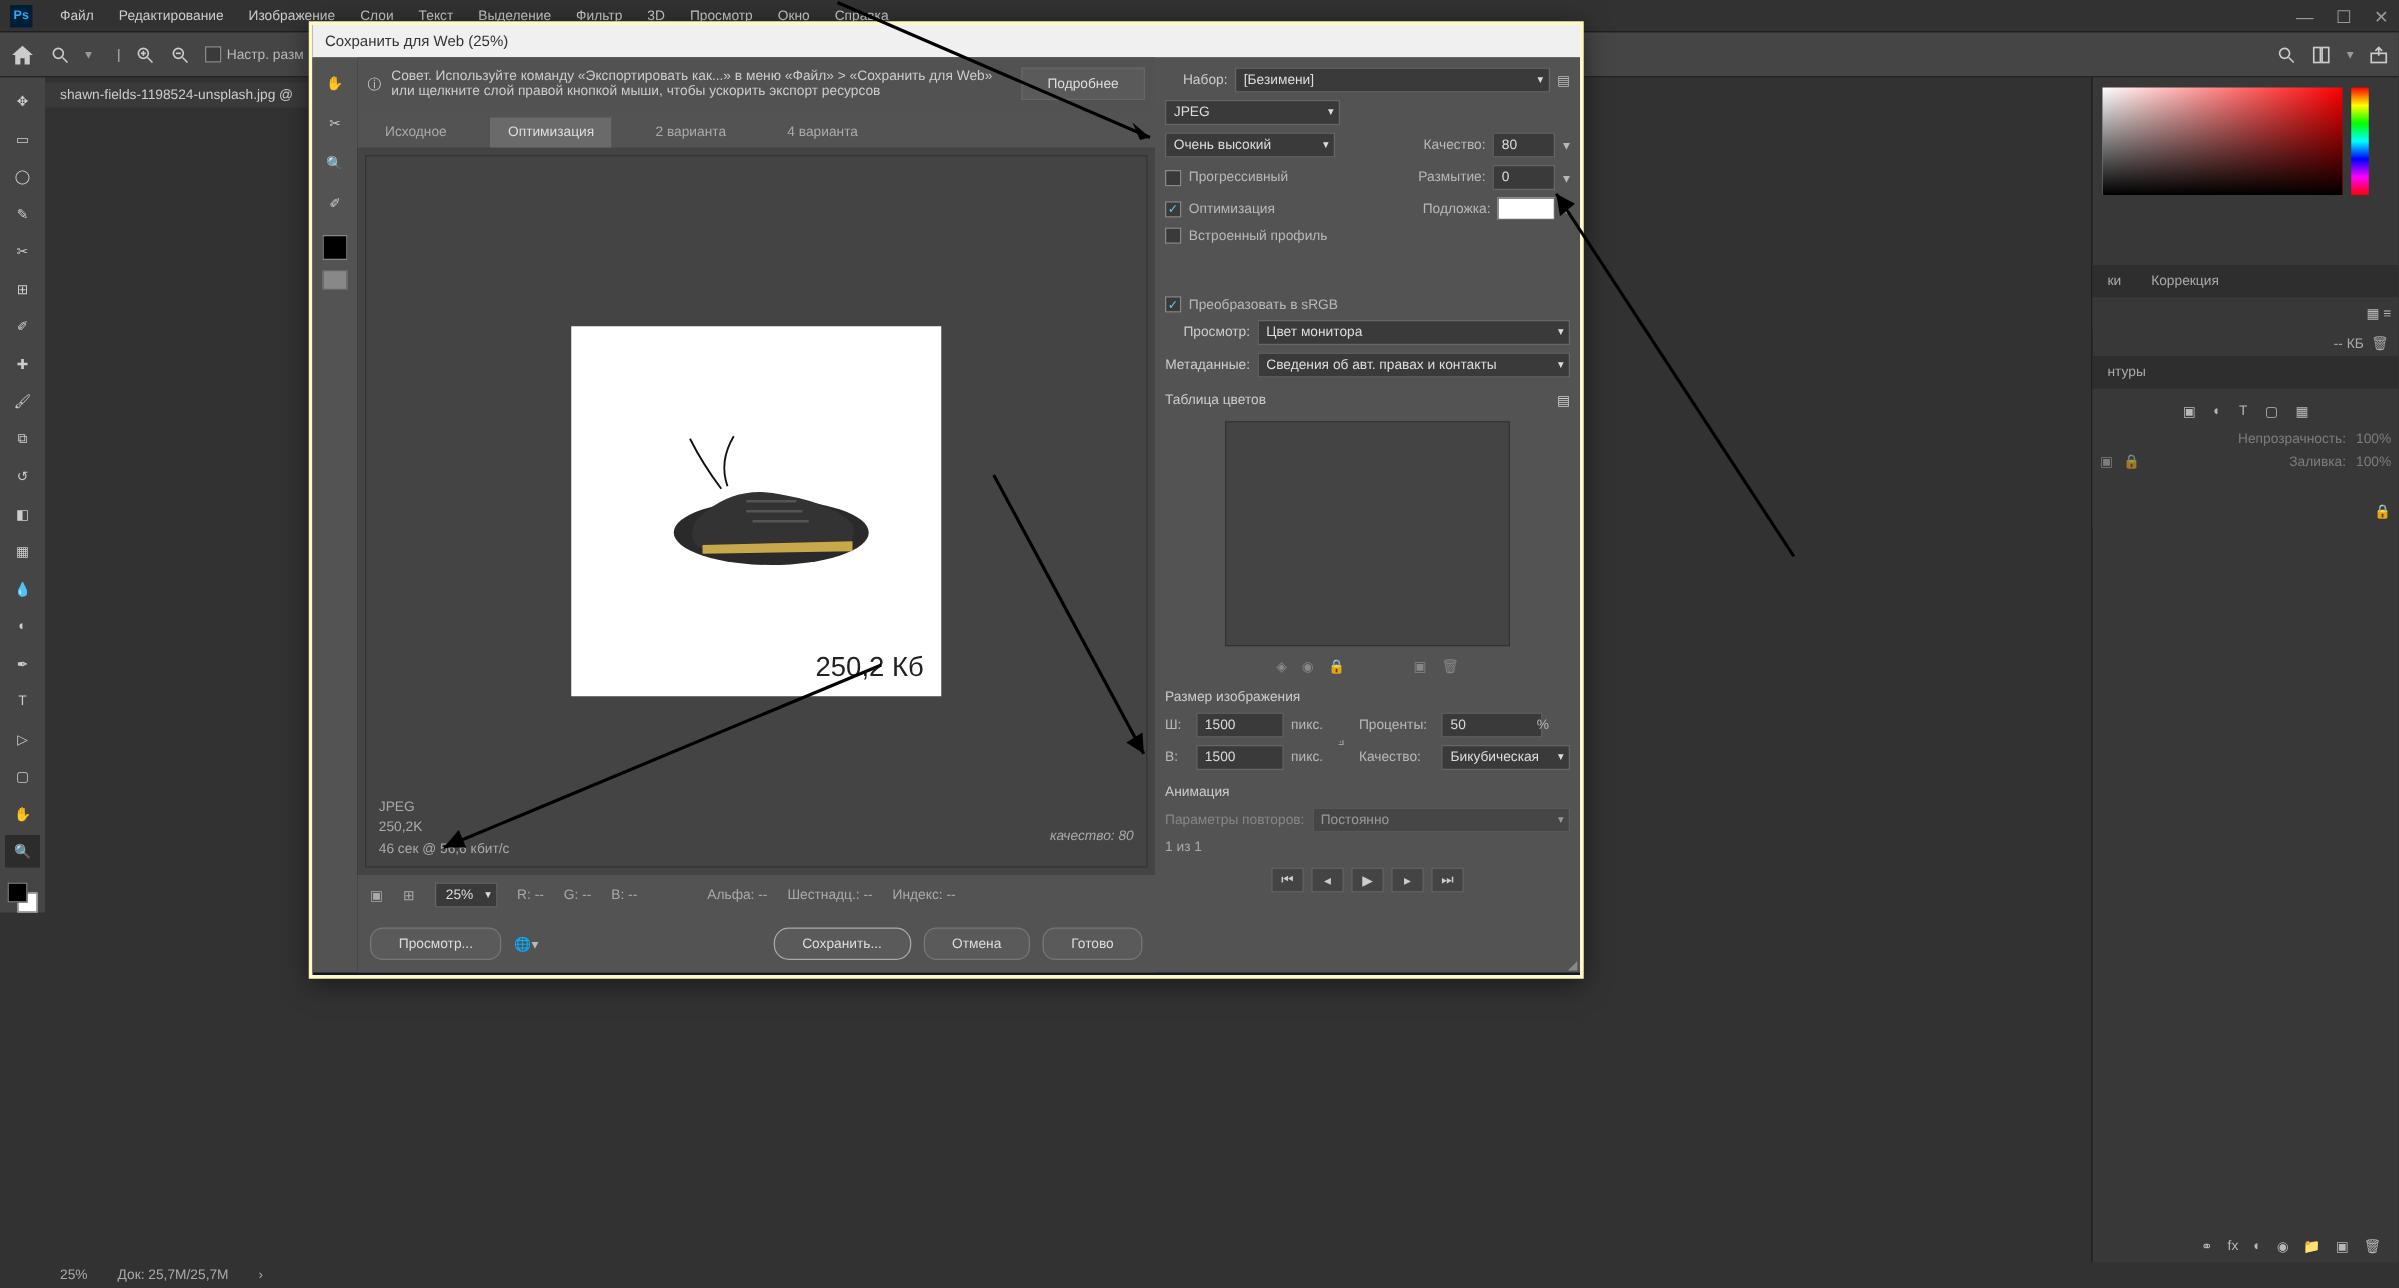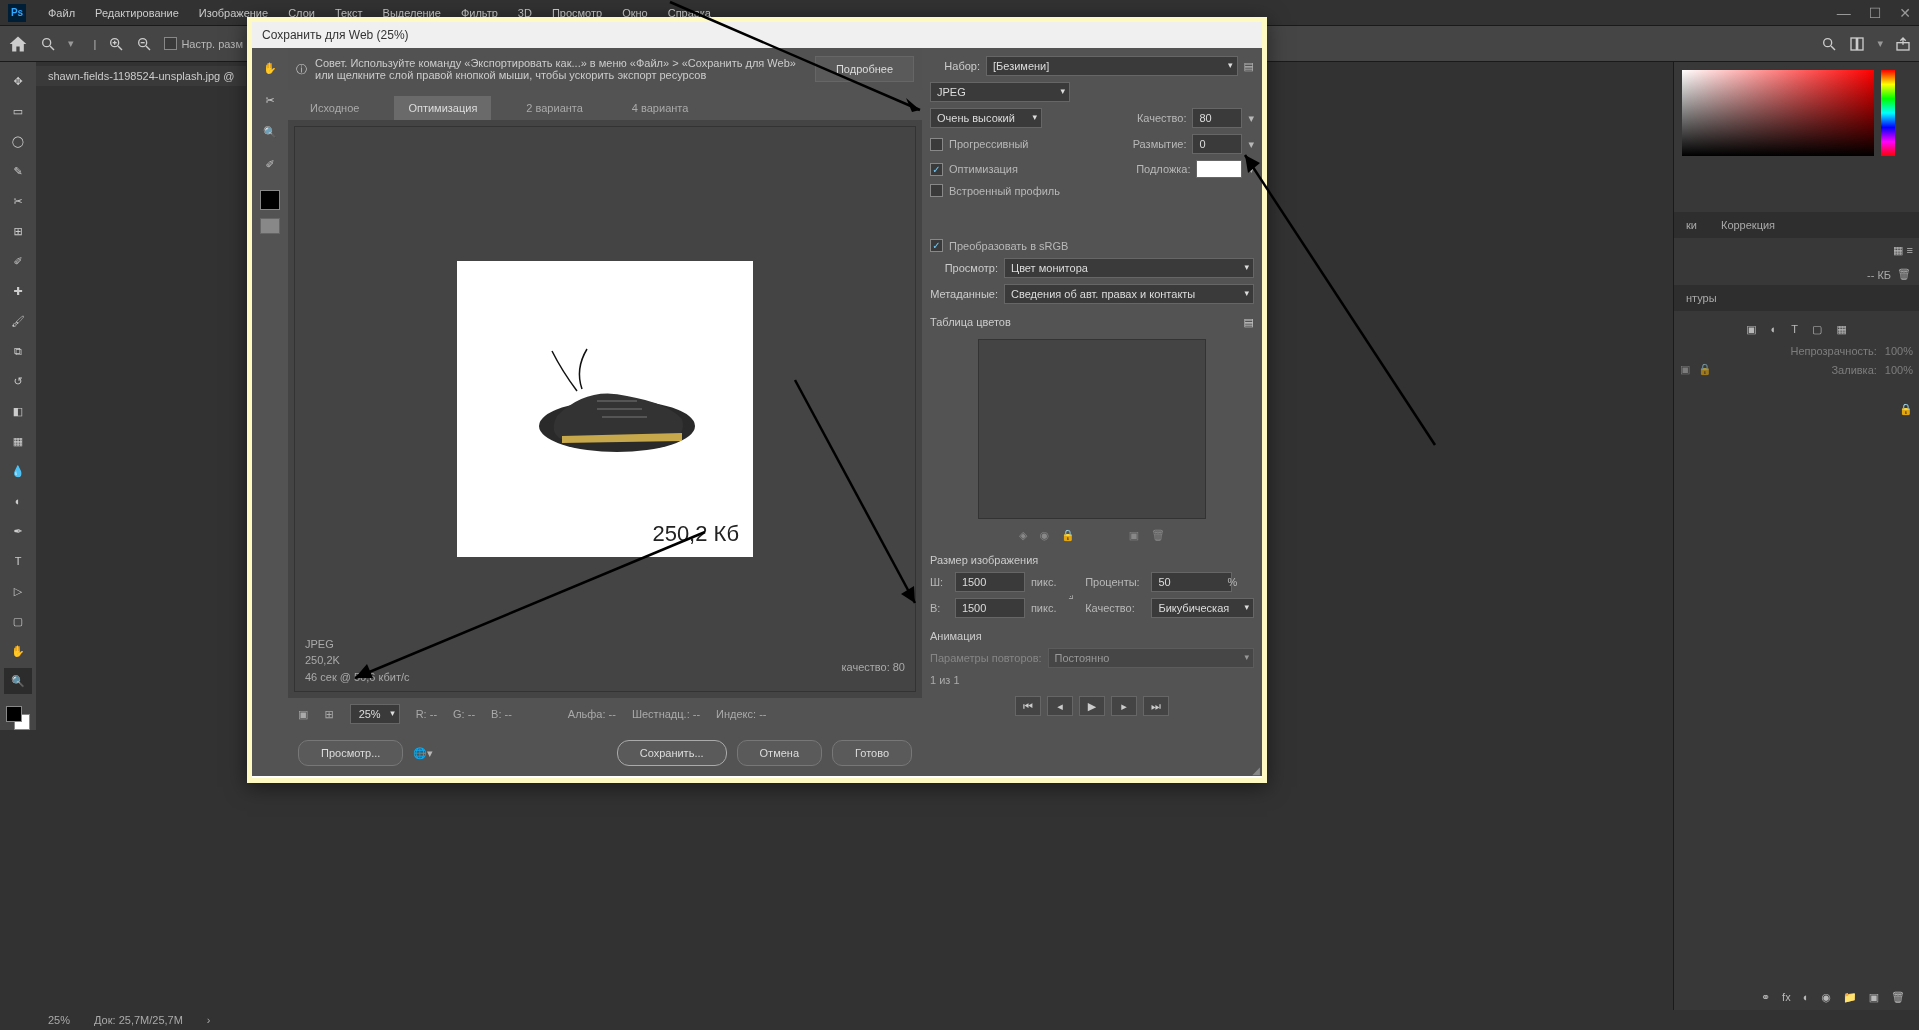--- a/index.html
+++ b/index.html
@@ -24,21 +24,21 @@
 
 
 .toolbar { position: absolute; left: 0; top: 62px; width: 36px; background: #454545; display: flex; flex-direction: column; align-items: center; padding-top: 6px; gap: 4px; }
 .tool-btn { width: 28px; height: 26px; display: flex; align-items: center; justify-content: center; cursor: pointer; color: #ccc; }
 .tool-btn.active { background: #2c2c2c; }
 .tool-swatches { margin-top: 8px; width: 24px; height: 24px; position: relative; }
 .swatch-fg { width: 16px; height: 16px; background: #000; border: 1px solid #888; position: absolute; top: 0; left: 0; z-index: 2; }
 .swatch-bg { width: 16px; height: 16px; background: #fff; border: 1px solid #888; position: absolute; bottom: 0; right: 0; }
 
 
-.dialog { position: absolute; left: 247px; top: 17px; width: 1020px; height: 766px; background: #ffffff; border: 5px solid #fef9c3; box-shadow: 0 4px 20px rgba(0,0,0,0.5); }
+.dialog { position: absolute; left: 247px; top: 17px; width: 1020px; height: 766px; background: #0f172a; border: 3px solid #fef9c3; box-shadow: 0 4px 20px rgba(0,0,0,0.5); }
 .dialog-title { background: #f0f0f0; color: #333; padding: 6px 10px; font-size: 12px; }
 .dialog-body { display: flex; height: calc(100% - 28px); }
 
 
 .dlg-tools { width: 36px; background: #535353; display: flex; flex-direction: column; align-items: center; padding-top: 8px; gap: 8px; }
 .dlg-tool { width: 24px; height: 24px; display: flex; align-items: center; justify-content: center; cursor: pointer; color: #ccc; }
 .dlg-swatch { width: 20px; height: 20px; background: #000; border: 1px solid #888; margin-top: 6px; }
 .dlg-swatch2 { width: 20px; height: 16px; background: #888; border: 1px solid #666; }
 
 
@@ -46,21 +46,21 @@
 .dlg-tip { background: #525252; padding: 8px; display: flex; align-items: center; gap: 8px; font-size: 11px; color: #ccc; }
 .tip-btn { margin-left: auto; background: #5a5a5a; padding: 6px 20px; color: #ddd; cursor: pointer; border: 1px solid #666; }
 .dlg-tabs { display: flex; padding: 6px 8px 0; gap: 21px; background: #535353; }
 .dlg-tab { padding: 6px 14px; color: #aaa; cursor: pointer; }
 .dlg-tab.active { background: #6a6a6a; color: #ddd; }
 .preview-area { flex: 1; background: #444; margin: 6px; border: 1px solid #333; position: relative; display: flex; align-items: center; justify-content: center; }
 .preview-img { width: 296px; height: 296px; background: #fff; position: relative; }
 .shoe { position: absolute; top: 80px; left: 50px; width: 200px; height: 120px; }
 .overlay-text { position: absolute; bottom: 10px; right: 14px; font-size: 22px; color: #222; font-weight: 400; }
 .preview-info { position: absolute; left: 10px; bottom: 6px; color: #aaa; line-height: 1.5; }
-.preview-quality { position: absolute; right: 10px; bottom: 18px; color: #aaa; }
+.preview-quality { position: absolute; right: 10px; bottom: 18px; color: #aaa; font-style: italic; }
 .dlg-bottom1 { display: flex; align-items: center; padding: 6px 10px; gap: 16px; background: #535353; color: #aaa; }
 .zoom-sel { background: #3a3a3a; padding: 3px 18px 3px 8px; border: 1px solid #666; color: #ddd; position: relative; }
 .zoom-sel::after { content: '▾'; position: absolute; right: 4px; font-size: 9px; }
 .dlg-bottom2 { display: flex; align-items: center; padding: 10px; gap: 10px; background: #535353; }
 .dlg-btn { padding: 6px 22px; background: #5a5a5a; border: 1px solid #777; color: #ddd; cursor: pointer; border-radius: 10px; }
 .dlg-btn.primary { border: 1px solid #aaa; border-radius: 12px; }
 .spacer { flex: 1; }
 
 
 .dlg-right { width: 340px; background: #535353; padding: 8px; display: flex; flex-direction: column; gap: 6px; overflow: hidden; }
@@ -280,21 +280,21 @@
     <div class="dlg-right">
       <div class="set-row">
         <span class="set-label">Набор:</span>
         <div class="set-select">[Безимени]</div>
         <span>▤</span>
       </div>
       <div class="set-row">
         <div class="set-select" style="flex:none;width:140px">JPEG</div>
       </div>
       <div class="set-row">
-        <div class="set-select" style="flex:none;width:112px">Очень высокий</div>
+        <div class="set-select" style="flex:none;width:136px">Очень высокий</div>
         <div class="spacer"></div>
         <span>Качество:</span>
         <div class="set-input">80</div>
         <span>▾</span>
       </div>
       <div class="set-row">
         <span class="chk"></span>
         <span>Прогрессивный</span>
         <div class="spacer"></div>
         <span>Размытие:</span>

